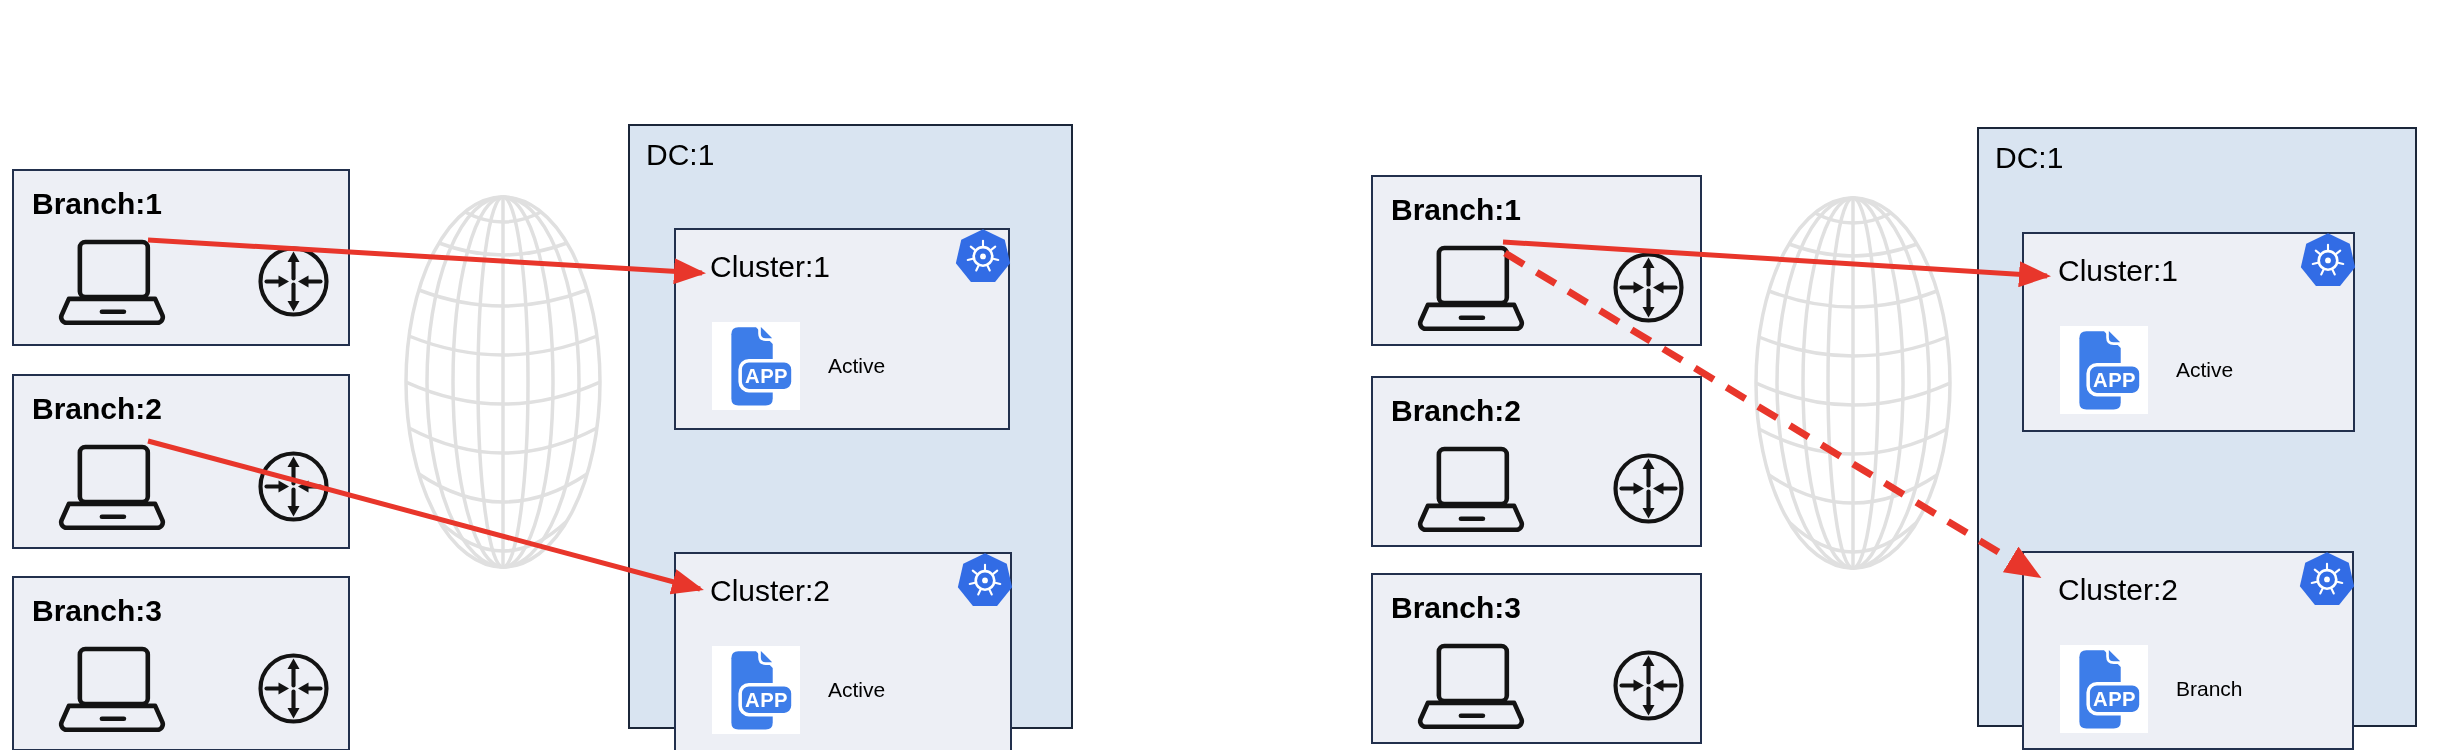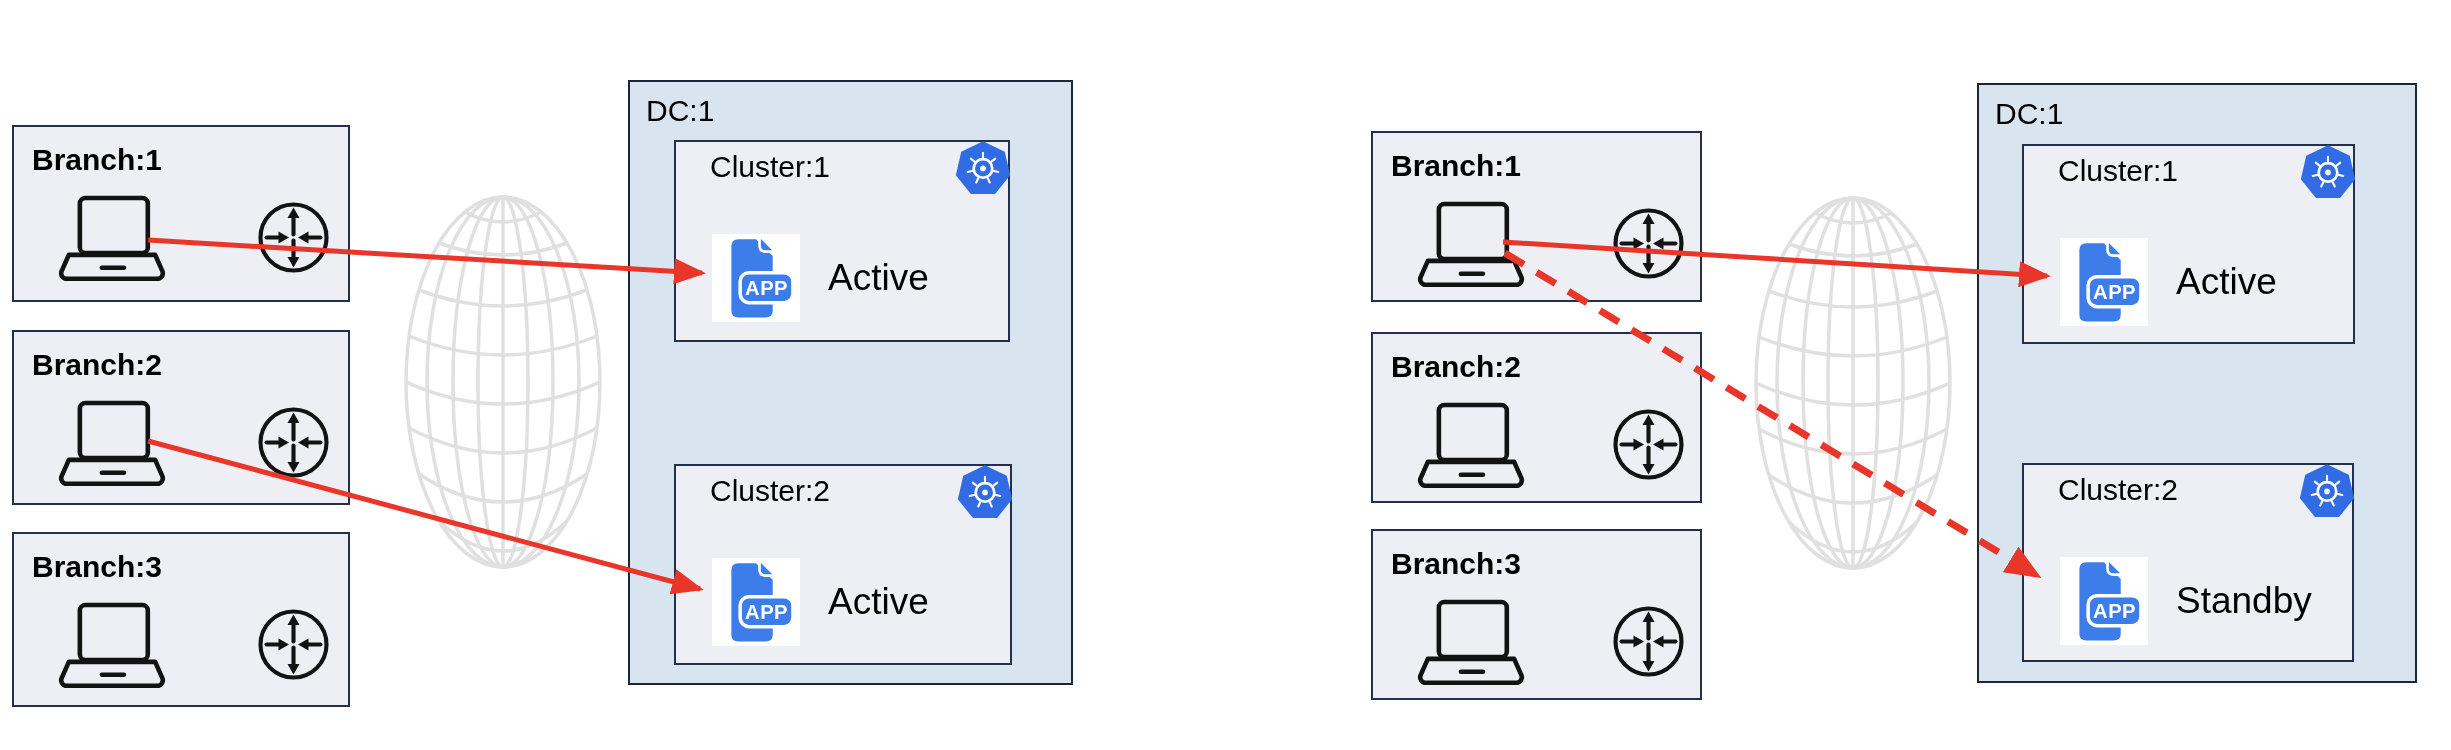--- a/index.html
+++ b/index.html
@@ -1,29 +1,29 @@
 <!DOCTYPE html>
 <html><head>
 <meta charset="utf-8">
 <style>
   html,body{margin:0;padding:0;background:#ffffff;}
   body{font-family:"Liberation Sans","DejaVu Sans",sans-serif;color:#000;}
   .canvas{position:relative;width:2451px;height:750px;background:#fff;overflow:hidden;}
-  .box{position:absolute;box-sizing:border-box;border:2px solid #22304d;}
+  .box{position:absolute;box-sizing:border-box;border:2px solid #22304d;margin-top:44px;}
   .branch,.cluster{background:#edeff5;}
   .dc{background:#d9e4f1;border-color:#1b2639;}
   .lbl{position:absolute;font-size:30px;line-height:34px;white-space:nowrap;}
   .branch .lbl{left:18px;top:16px;font-weight:bold;}
   .dc > .lbl{left:16px;top:12px;}
-  .cluster .lbl{left:34px;top:8px;text-align:center;}
+  .cluster .lbl{left:34px;top:20px;text-align:center;}
   .laptop{position:absolute;left:42px;top:64px;width:112px;height:102px;}
   .router{position:absolute;left:242px;top:73px;width:75px;height:75px;}
   .k8s{position:absolute;top:-2px;right:-4px;width:58px;height:58px;}
   .appbox{position:absolute;left:36px;top:92px;width:88px;height:88px;}
-  .status{position:absolute;left:152px;top:116px;font-size:37px;line-height:40px;white-space:nowrap;}
+  .status{position:absolute;left:152px;top:116px;font-size:21px;line-height:40px;white-space:nowrap;}
   .overlay{position:absolute;left:0;top:0;width:2451px;height:750px;pointer-events:none;}
   .iconstroke{fill:none;stroke:#131313;}
   .conn{stroke:#e8362b;fill:none;}
   .conn.solid{stroke-width:5px;}
   .conn.dashed{stroke-width:7px;stroke-dasharray:22 15;}
 </style>
 </head>
 <body>
 
 <svg width="0" height="0" style="position:absolute" aria-hidden="true">
@@ -207,21 +207,21 @@
         <svg class="k8s" viewBox="0 0 100 100">
             <use href="#ic-k8s"></use>
           </svg>
         <svg class="appbox" viewBox="0 0 100 100">
           <rect width="100" height="100" fill="#fff"></rect>
           <path d="M30 6 H50 L69 25 V87 Q69 95 61 95 H30 Q22 95 22 87 V14 Q22 6 30 6 Z" fill="#3d7de9"></path>
           <path d="M54 2 L72 20 H61 Q54 20 54 13 Z" fill="#3d7de9" stroke="#fff" stroke-width="3"></path>
           <rect x="32" y="44" width="60" height="34" rx="10" fill="#3d7de9" stroke="#fff" stroke-width="4"></rect>
           <text x="62" y="69" font-size="23" font-weight="bold" fill="#fff" text-anchor="middle" letter-spacing="0.5">APP</text>
         </svg>
-        <span class="status">Standby</span>
+        <span class="status">Branch</span>
       </div>
     </div>
   </div>
 
   <svg class="overlay" viewBox="0 0 2451 750">
     <defs>
       <marker id="ah" markerUnits="userSpaceOnUse" markerWidth="34" markerHeight="26" refX="28" refY="13" orient="auto">
         <path d="M0 0 L32 13 L0 26 Z" fill="#e8362b"></path>
       </marker>
       <marker id="ah2" markerUnits="userSpaceOnUse" markerWidth="40" markerHeight="30" refX="32" refY="15" orient="auto">

